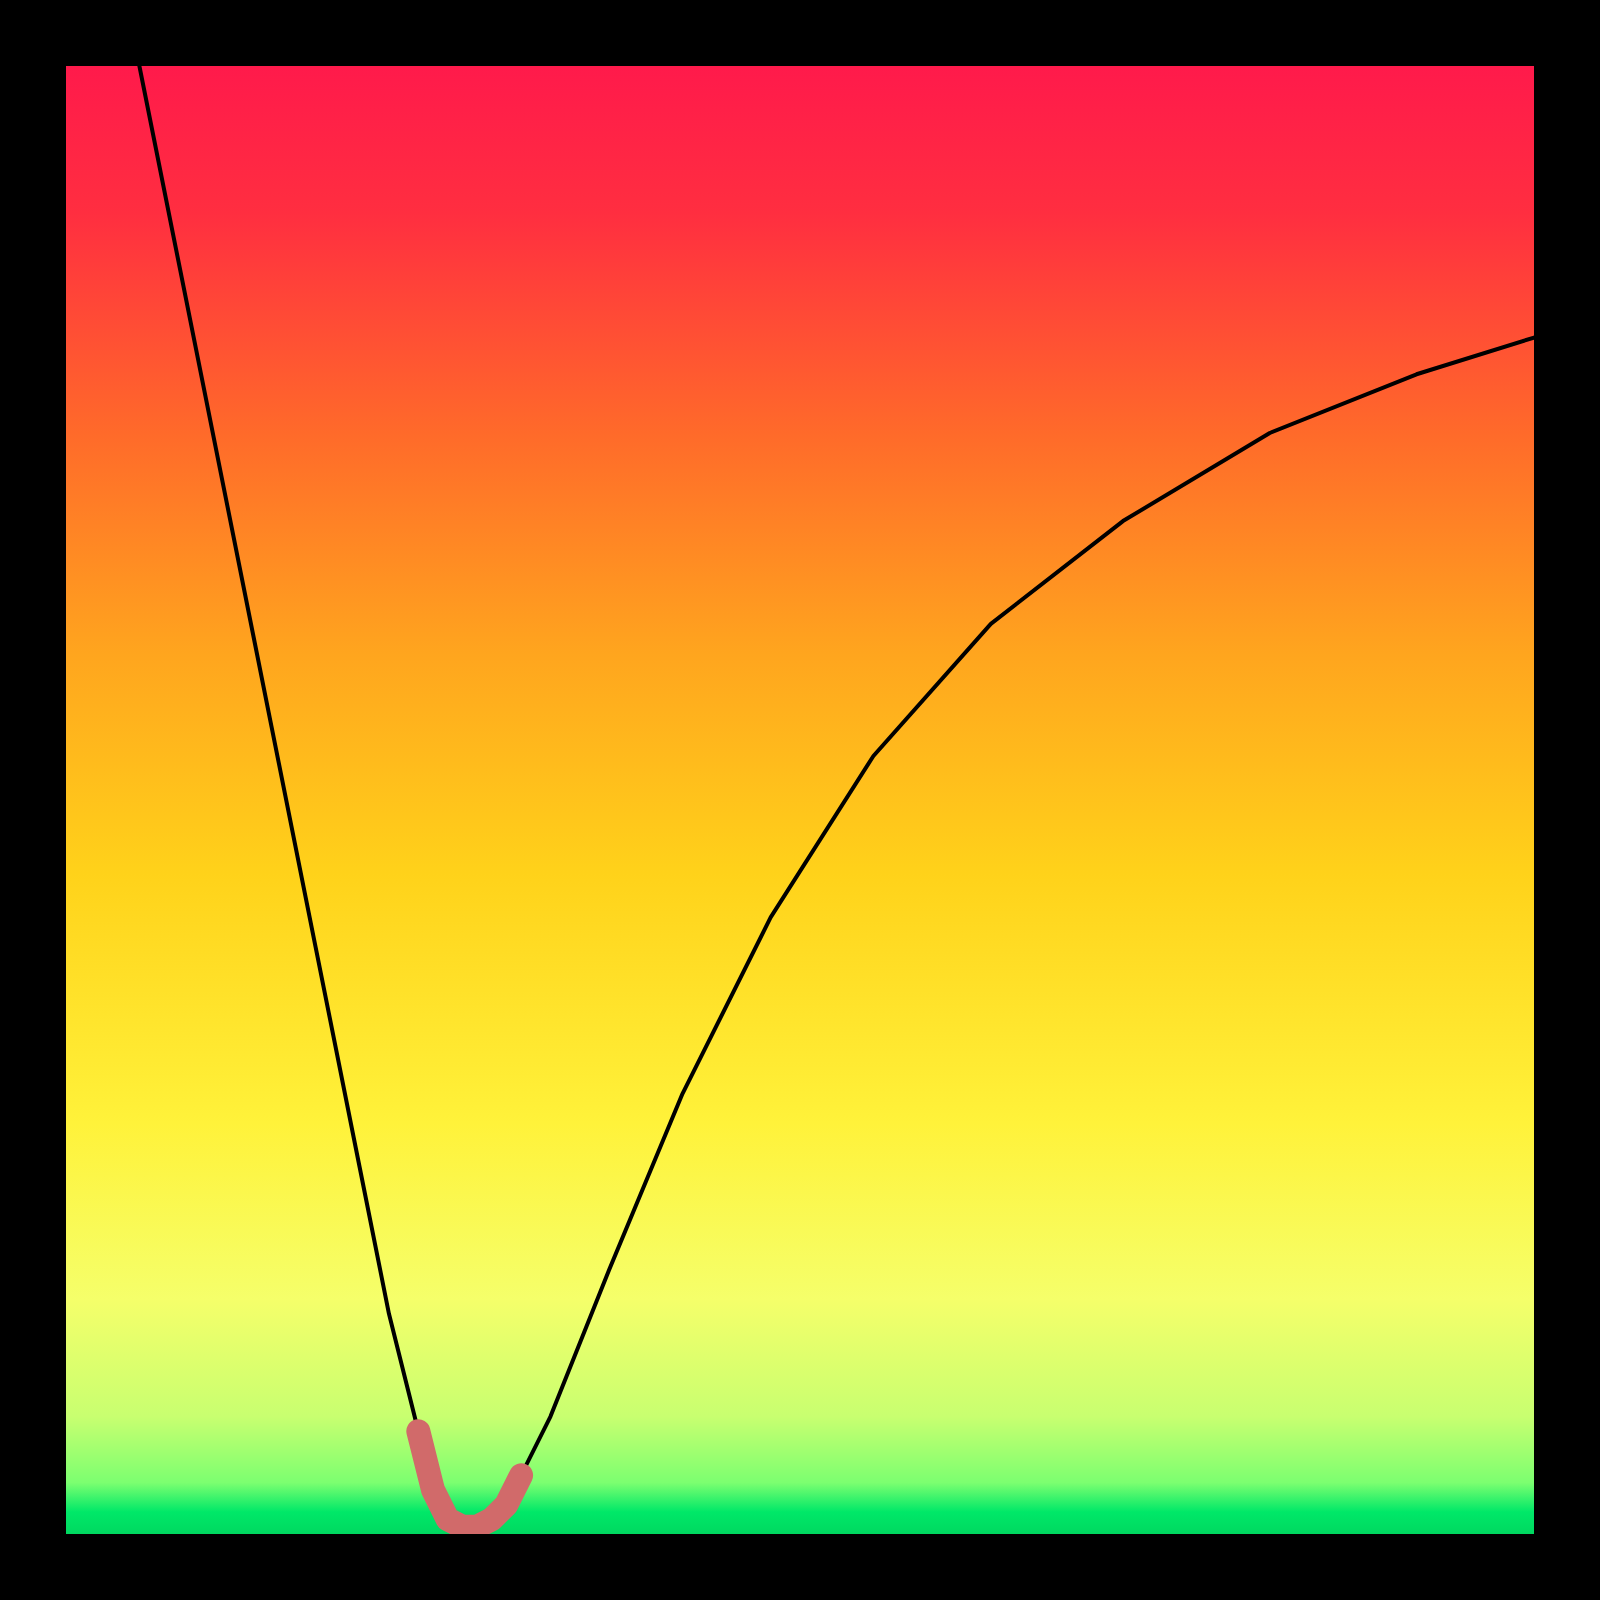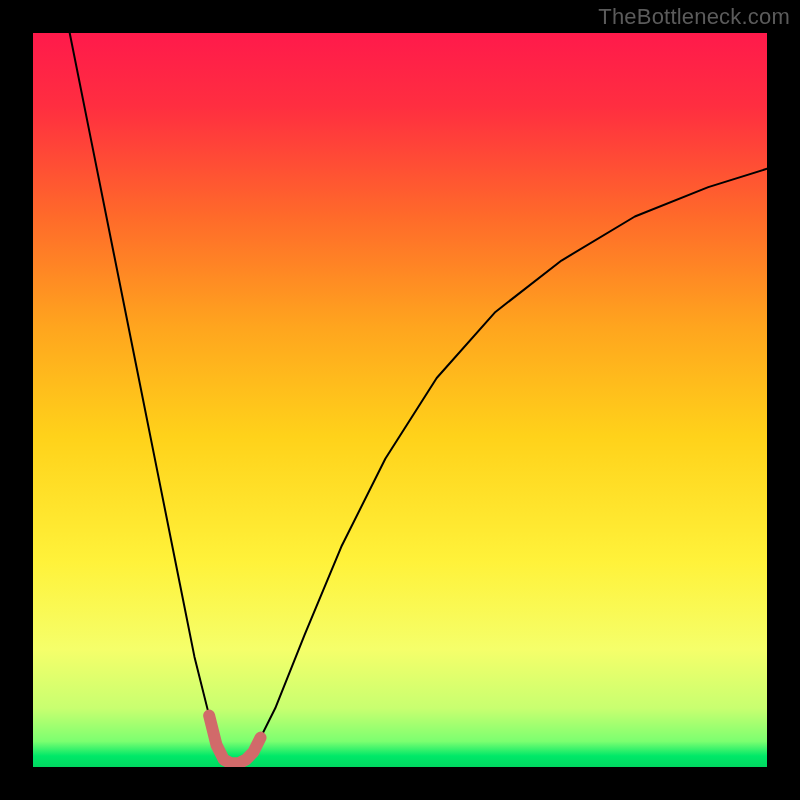--- a/index.html
+++ b/index.html
@@ -37,21 +37,20 @@
     letter-spacing: 0.2px;
   }
   svg {
     display: block;
   }
 </style>
 </head>
 <body>
 
 <div class="frame">
-  <div class="watermark">TheBottleneck.com</div>
   <div class="plot-area">
     <svg id="plot-svg" width="734" height="734" viewBox="0 0 734 734">
         <defs>
           <linearGradient id="bg-grad" x1="0" y1="0" x2="0" y2="1">
             <stop offset="0%" stop-color="#ff1a4b"></stop>
             <stop offset="10%" stop-color="#ff2e40"></stop>
             <stop offset="25%" stop-color="#ff6a2a"></stop>
             <stop offset="40%" stop-color="#ffa51e"></stop>
             <stop offset="55.00000000000001%" stop-color="#ffd21a"></stop>
             <stop offset="72%" stop-color="#fff23a"></stop>

